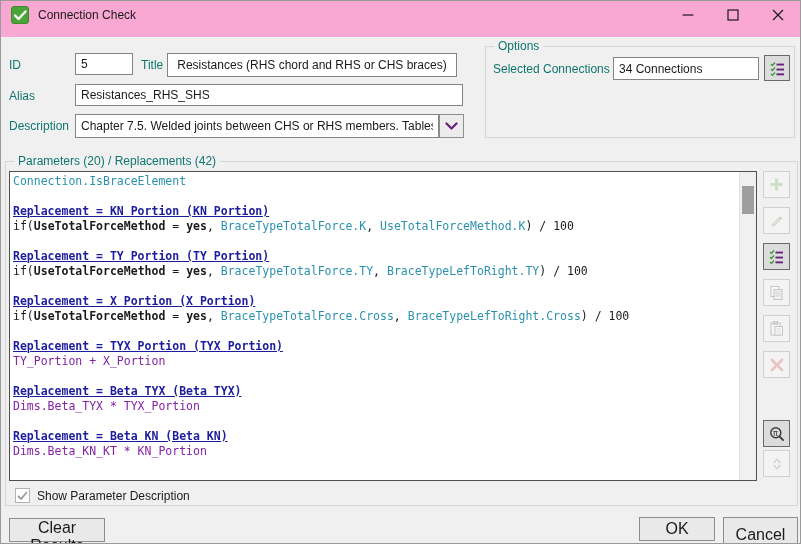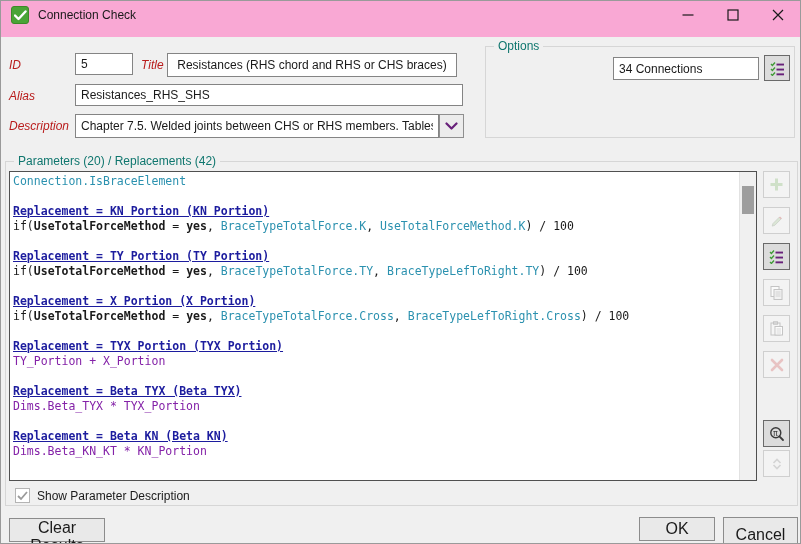--- a/index.html
+++ b/index.html
@@ -9,21 +9,21 @@
 
   
   .titlebar { position:absolute; left:0; top:0; width:100%; height:36px; background:#f9a8d4; }
   .app-icon { position:absolute; left:10px; top:5px; width:18px; height:18px; background:#4aa437; border:1px solid #3c8a28; border-radius:3px; }
   .app-icon svg { position:absolute; left:2px; top:3px; }
   .title-text { position:absolute; left:37px; top:7px; font-size:12px; color:#1a1a1a; }
   .win-controls { position:absolute; right:0; top:0; height:28px; display:flex; }
   .win-btn { width:45px; height:28px; display:flex; align-items:center; justify-content:center; }
 
   
-  .lbl { position:absolute; height:22px; line-height:22px; color:#b91c1c;font-style:italic; }
+  .lbl { position:absolute; height:22px; line-height:22px; color:#0f766e; }
   .tb { position:absolute; background:#ffffff; border:1px solid #848484; font-family:"Liberation Sans",sans-serif; font-size:12px; padding:0 5px; color:#1a1a1a; }
 
   
   .groupbox { position:absolute; border:1px solid #d6d6d6; }
   .group-label { position:absolute; top:-8px; left:8px; background:#f0f0f0; padding:0 4px; color:#0f766e; white-space:nowrap; }
 
   
   .drop-btn { position:absolute; background:#ececec; border:1px solid #8f8f8f; display:flex; align-items:center; justify-content:center; }
 
   
@@ -95,20 +95,21 @@
   <input class="tb" style="left: 74px; top: 113px; width: 364px; height: 24px;" value="Chapter 7.5. Welded joints between CHS or RHS members. Tables 7.">
   <div class="drop-btn" style="left:438px; top:113px; width:25px; height:24px;">
     <svg width="13" height="9" viewBox="0 0 13 9">
         <path d="M1.5 1.5 L6.5 6.5 L11.5 1.5" stroke="#68217A" stroke-width="2.2" fill="none" stroke-linecap="round" stroke-linejoin="round"></path>
       </svg>
   </div>
 
   <div class="groupbox" style="left:484px; top:45px; width:310px; height:92px;">
     <div class="group-label">Options</div>
   </div>
+  <div class="lbl" style="left:492px; top:57px;">Selected Connections</div>
   <input class="tb" style="left: 612px; top: 56px; width: 146px; height: 23px;" value="34 Connections">
   <div class="icon-btn enabled" style="left:763px; top:54px; width:26px; height:26px;">
     <svg width="15" height="15" viewBox="0 0 15 15">
       <path d="M1 3 l1.4 1.4 L5 1.6" stroke="#3F9B36" stroke-width="1.4" fill="none"></path>
       <rect x="6.5" y="2.6" width="7.5" height="1.9" fill="#68217A"></rect>
       <path d="M1 8 l1.4 1.4 L5 6.6" stroke="#3F9B36" stroke-width="1.4" fill="none"></path>
       <rect x="6.5" y="7.6" width="7.5" height="1.9" fill="#68217A"></rect>
       <path d="M1 13 l1.4 1.4 L5 11.6" stroke="#3F9B36" stroke-width="1.4" fill="none"></path>
       <rect x="6.5" y="12.4" width="7.5" height="1.9" fill="#68217A"></rect>
     </svg>

